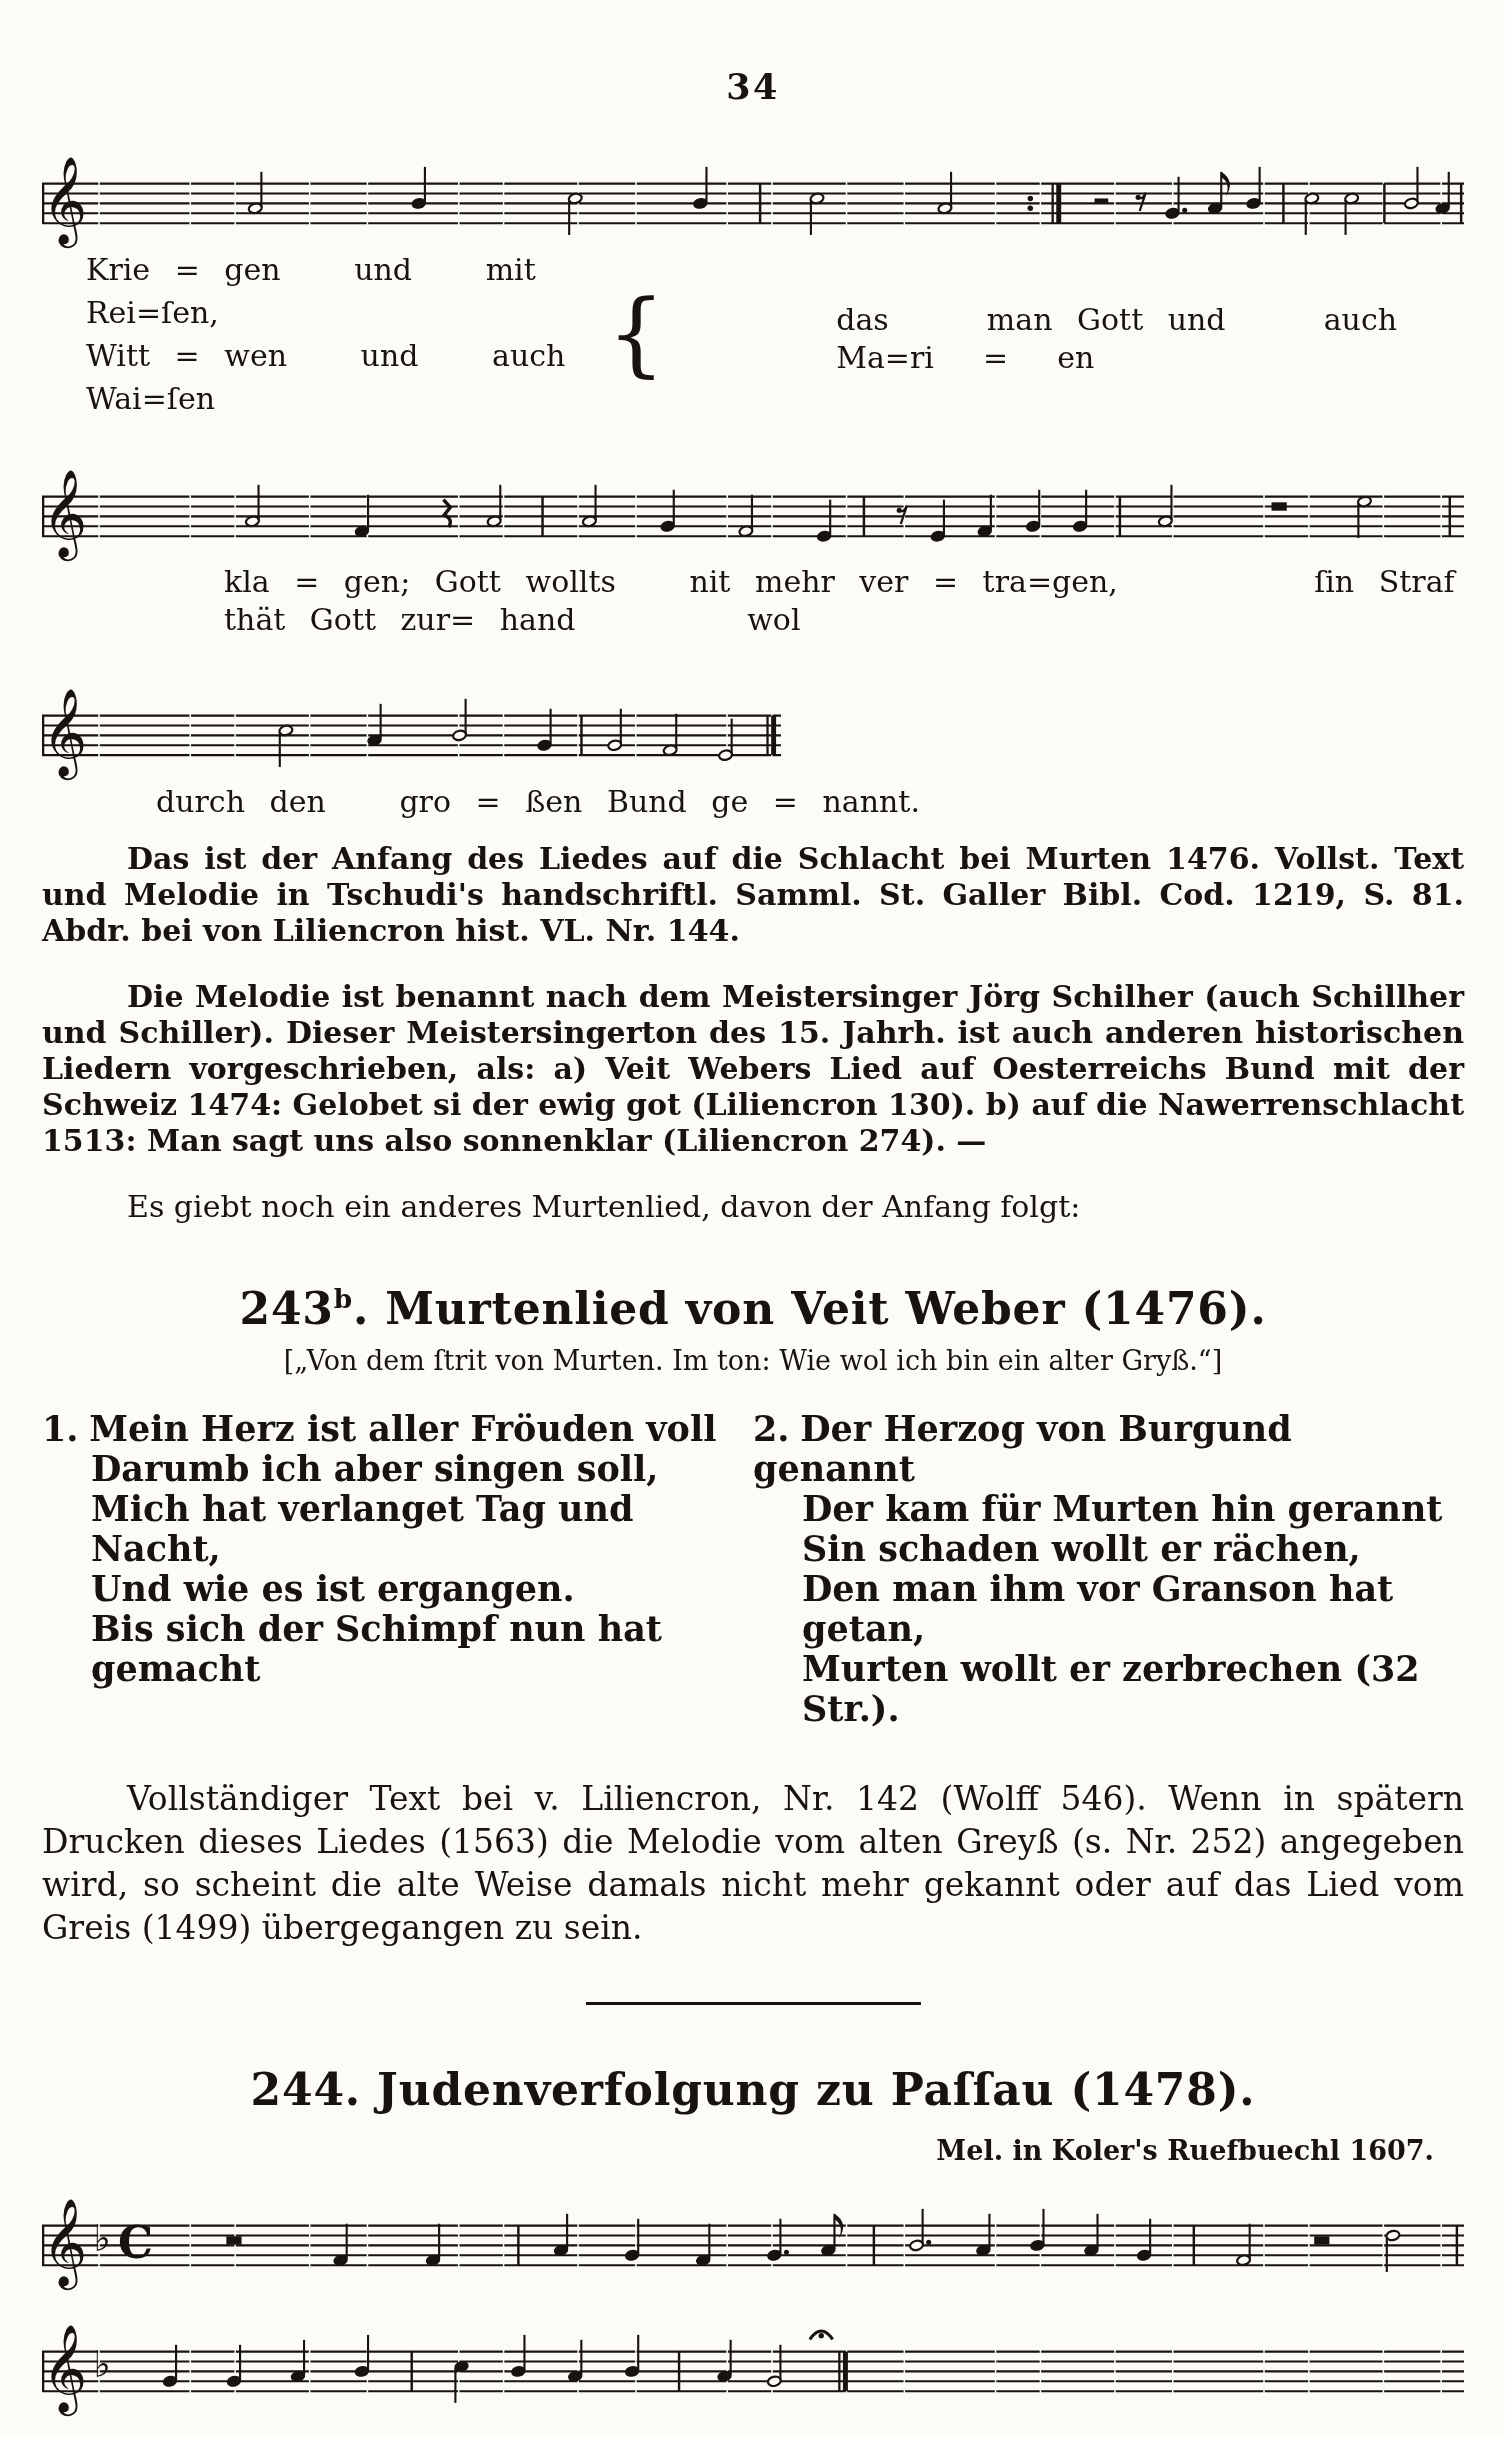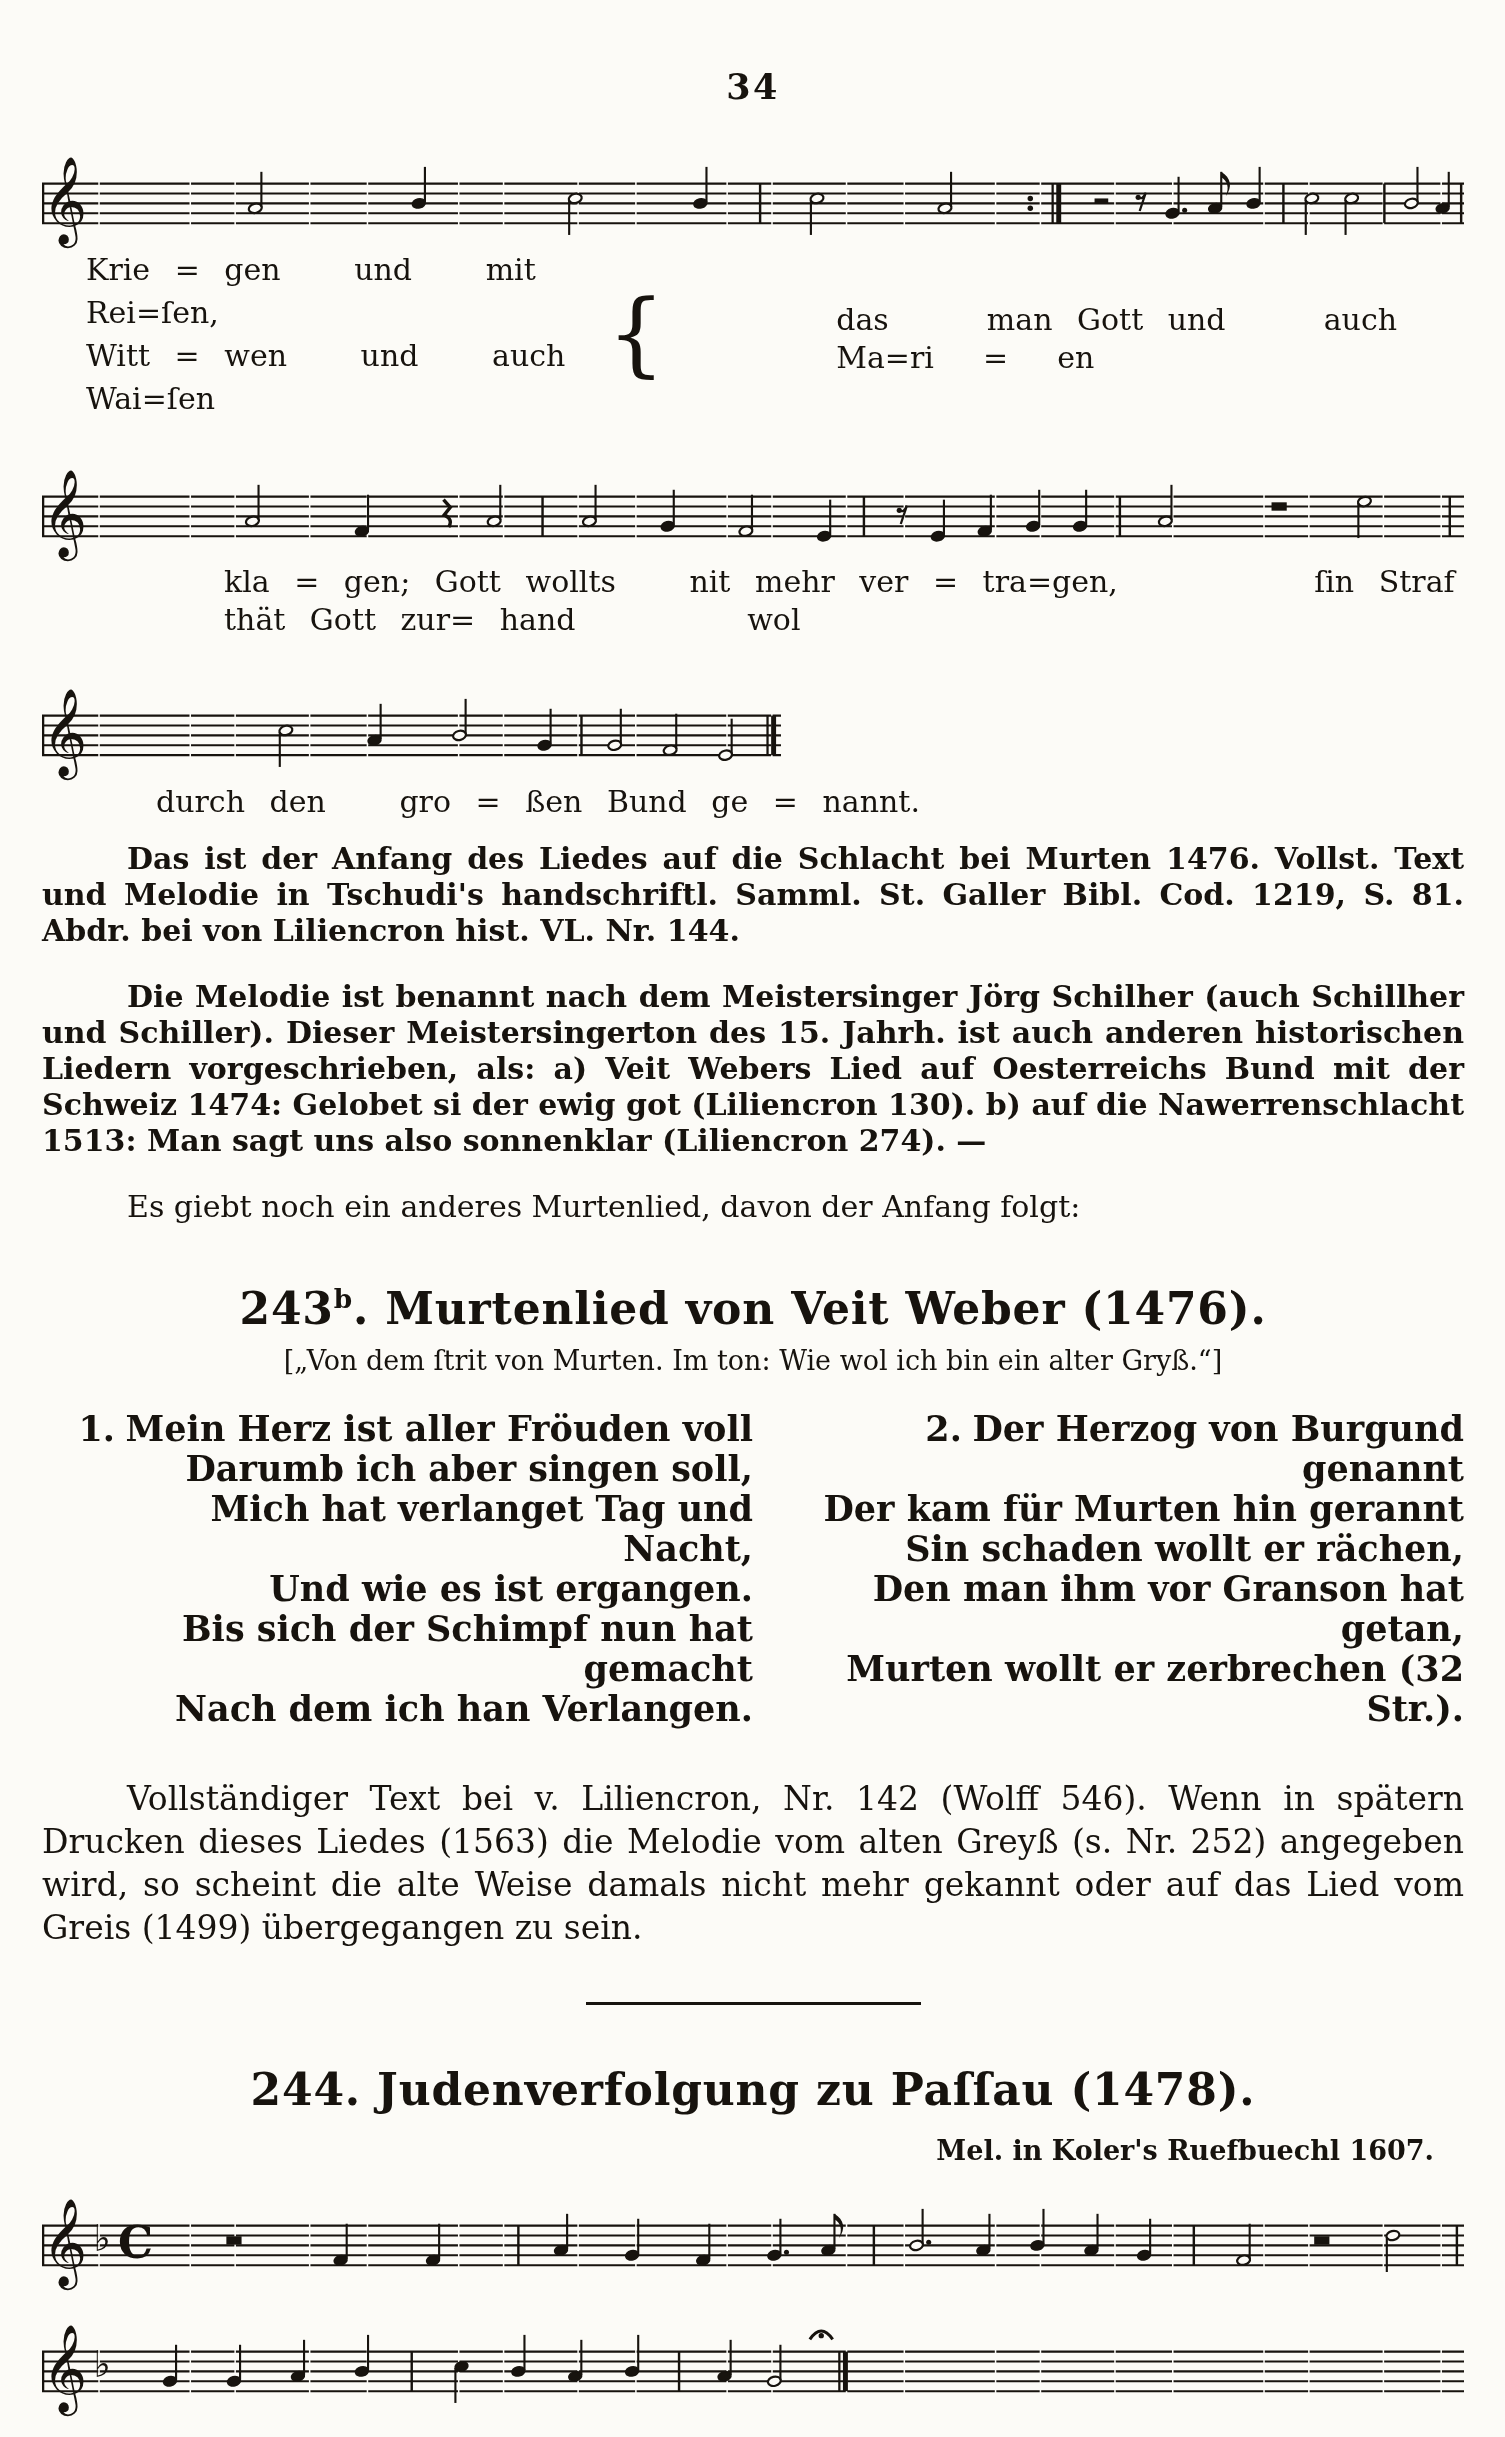--- a/index.html
+++ b/index.html
@@ -41,21 +41,21 @@
   }
   .song-heading{
     text-align:center;font-size:44px;font-weight:bold;margin-top:59px;
     letter-spacing:0.8px;
   }
   .song-heading sup{font-size:60%;vertical-align:super;}
   .song-subtitle{
     text-align:center;font-size:27px;margin-top:11px;font-weight:500;
   }
   .verses{display:flex;margin-top:33px;}
-  .verse{width:50%;box-sizing:border-box;text-align:right;}
+  .verse{width:50%;box-sizing:border-box;}
   .verse .vline{font-size:35px;line-height:40px;font-weight:bold;padding-left:49px;}
   .verse .vline.first{padding-left:0;}
   .verse .vnum{padding-right:10.6px;}
   .big-note{
     font-size:33px;line-height:43px;text-align:justify;text-indent:85px;
     margin-top:48px;font-weight:500;
   }
   .divider{
     width:335px;height:3px;background:#17130e;margin:53px auto 0 auto;
   }
@@ -222,21 +222,20 @@
   </div>
   <div class="song-subtitle">[„Von dem ſtrit von Murten.  Im ton: Wie wol ich bin ein alter Gryß.“]</div>
 
   <div class="verses">
     <div class="verse">
       <div class="vline first"><span class="vnum">1.</span><span>Mein Herz ist aller Fröuden voll</span></div>
       <div class="vline">Darumb ich aber singen soll,</div>
       <div class="vline">Mich hat verlanget Tag und Nacht,</div>
       <div class="vline">Und wie es ist ergangen.</div>
       <div class="vline">Bis sich der Schimpf nun hat gemacht</div>
-      <div class="vline">Nach dem ich han Verlangen.</div>
     </div>
     <div class="verse">
       <div class="vline first"><span class="vnum">2.</span><span>Der Herzog von Burgund genannt</span></div>
       <div class="vline">Der kam für Murten hin gerannt</div>
       <div class="vline">Sin schaden wollt er rächen,</div>
       <div class="vline">Den man ihm vor Granson hat getan,</div>
       <div class="vline">Murten wollt er zerbrechen (32 Str.).</div>
     </div>
   </div>
 

